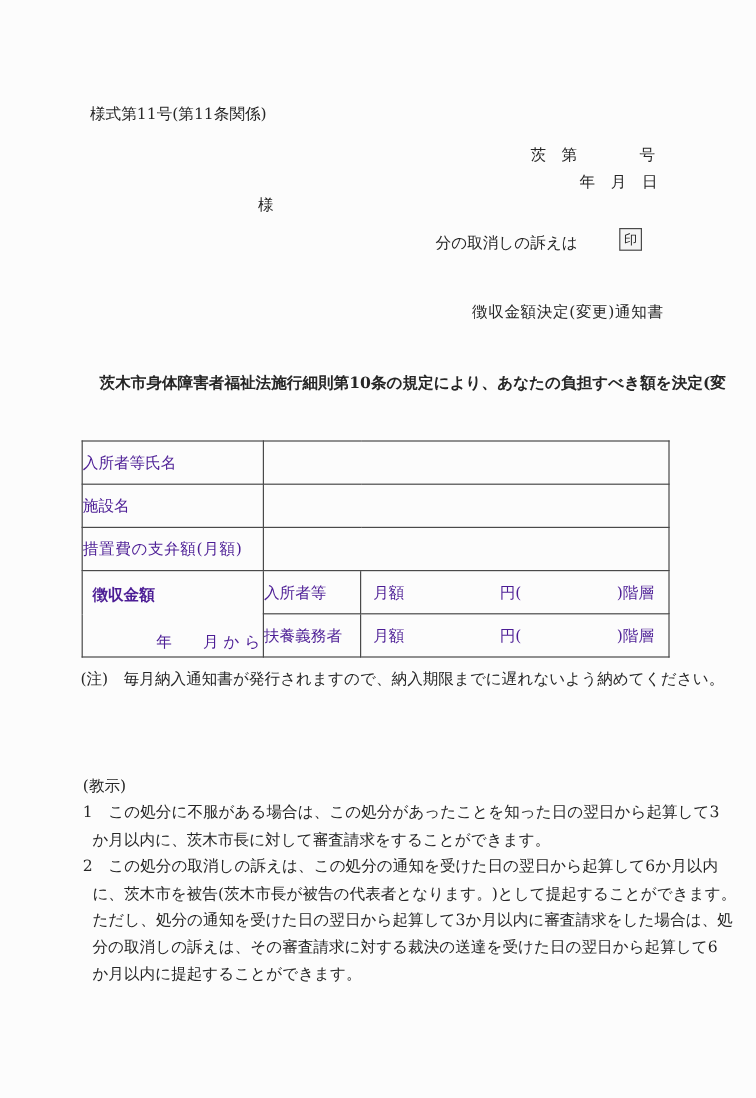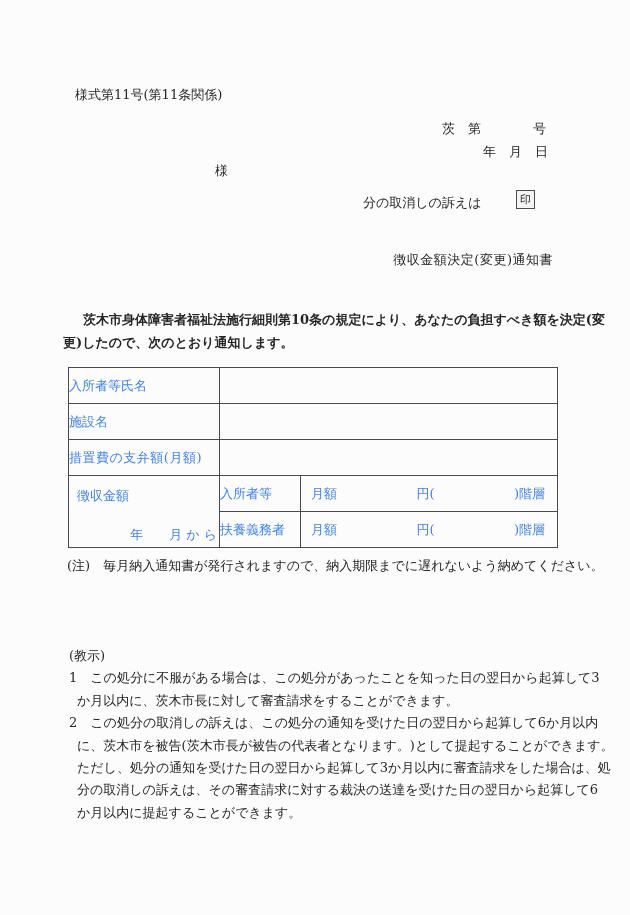--- a/index.html
+++ b/index.html
@@ -31,33 +31,33 @@
     text-align: right; letter-spacing: 0.5px;
   }
   .body-para { left: 63px; top: 309px; line-height: 22.5px; }
   .body-para .line { white-space: nowrap; font-weight: bold; }
   .body-para .indent { text-indent: 20px; }
 
   table.main {
     position: absolute; left: 68px; top: 367px;
     border-collapse: collapse; table-layout: fixed;
     width: 489px;
-    font-size: 13px; color: #3b82f6;
+    font-size: 13px; color: #4c1d95;
   }
   table.main td {
     border: 1px solid #4a4a4a;
     height: 35px;
     padding: 0;
     vertical-align: middle;
   }
   td.lbl { padding-left: 8px; }
   td.lbl-wide { padding-left: 8px; letter-spacing: 0.5px; }
   td.cat { padding-left: 7px; }
   td.merged { vertical-align: top; }
-  .merged-line1 { margin: 8px 0 0 8px; }
+  .merged-line1 { margin: 8px 0 0 8px; font-weight: bold; }
   .merged-line2 { margin-top: 21px; text-align: right; padding-right: 2px; white-space: nowrap; }
   .amount-flex {
     display: flex; justify-content: space-between; align-items: center;
     height: 35px; padding: 0 12px 0 10px; gap: 42px;
   }
   .note-line { left: 67px; top: 557px; }
   .instructions { left: 69px; top: 645px; line-height: 22.4px; }
   .instructions .line { white-space: nowrap; }
   .instructions .cont { padding-left: 8px; }
 </style>
@@ -75,21 +75,20 @@
   <div class="abs addressee">様</div>
 
   <div class="abs issuer">分の取消しの訴えは</div>
 
   <div class="abs seal-box">印</div>
 
   <div class="abs doc-title">徴収金額決定(変更)通知書</div>
 
   <div class="abs body-para">
     <div class="line indent">茨木市身体障害者福祉法施行細則第10条の規定により、あなたの負担すべき額を決定(変</div>
-    <div class="line">更)したので、次のとおり通知します。</div>
   </div>
 
   <table class="main">
     <colgroup>
       <col style="width:151px">
       <col style="width:81px">
       <col style="width:257px">
     </colgroup>
     <tbody>
         <tr>

